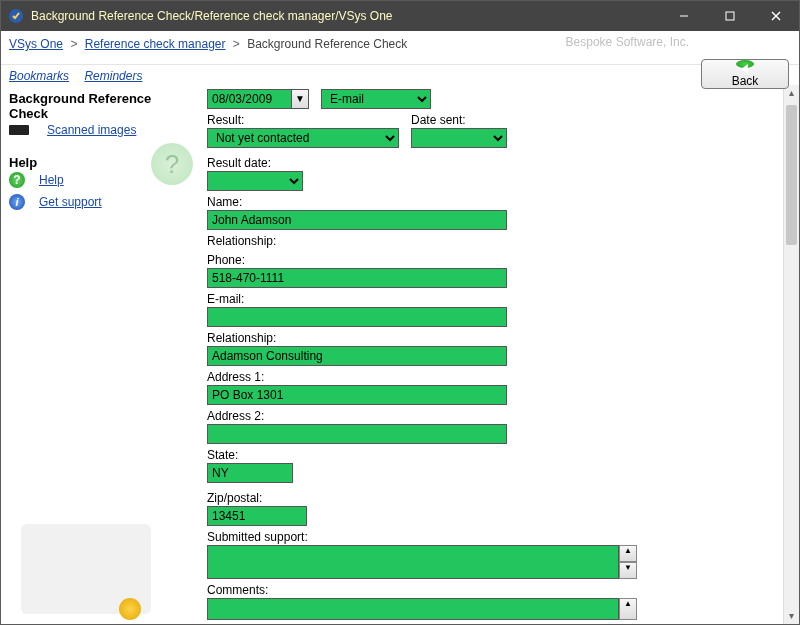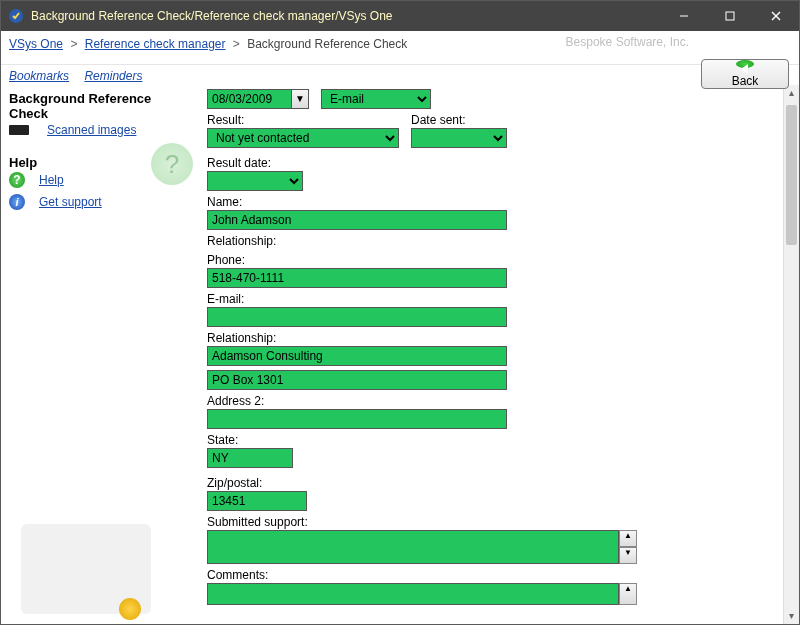--- a/index.html
+++ b/index.html
@@ -180,20 +180,21 @@
           <span class="label">E-mail:</span>
           <input type="text" value="" style="">
         </div>
 
         <div class="field" style="width:300px">
           <span class="label">Relationship:</span>
           <input type="text" value="Adamson Consulting" style="">
         </div>
 
         <div class="field" style="width:300px">
+          <span class="label">Address 1:</span>
           <input type="text" value="PO Box 1301" style="">
         </div>
 
         <div class="field" style="width:300px">
           <span class="label">Address 2:</span>
           <input type="text" value="" style="">
         </div>
 
         <div class="row">
           <div class="field" style="width:86px">

